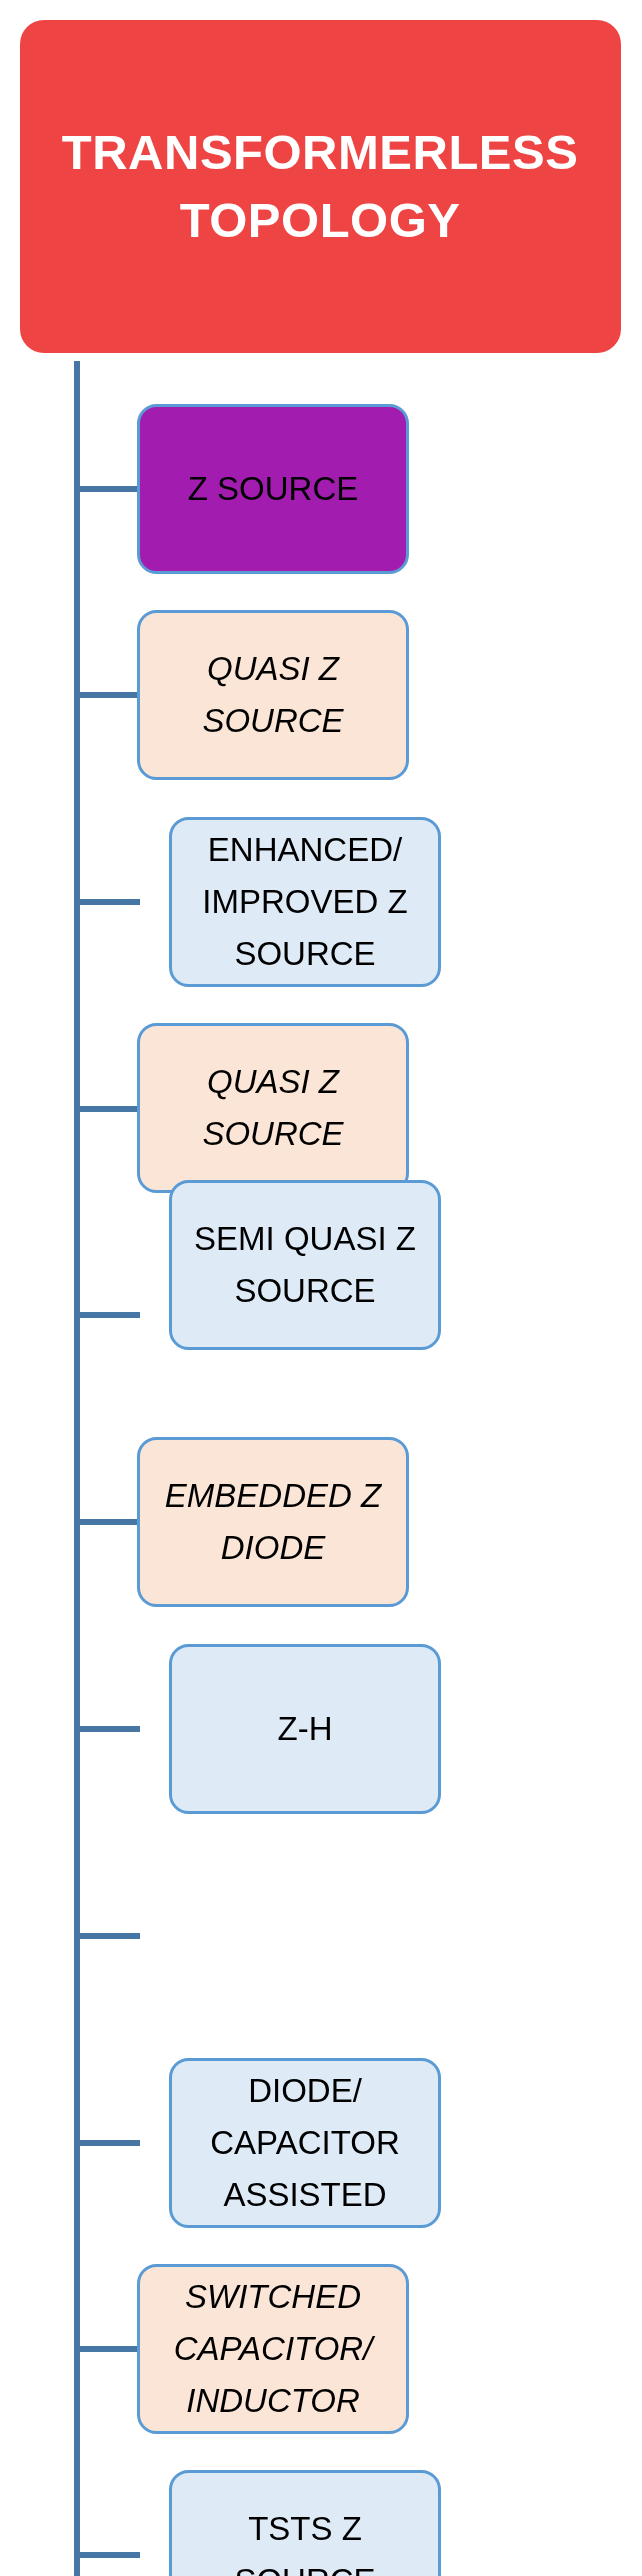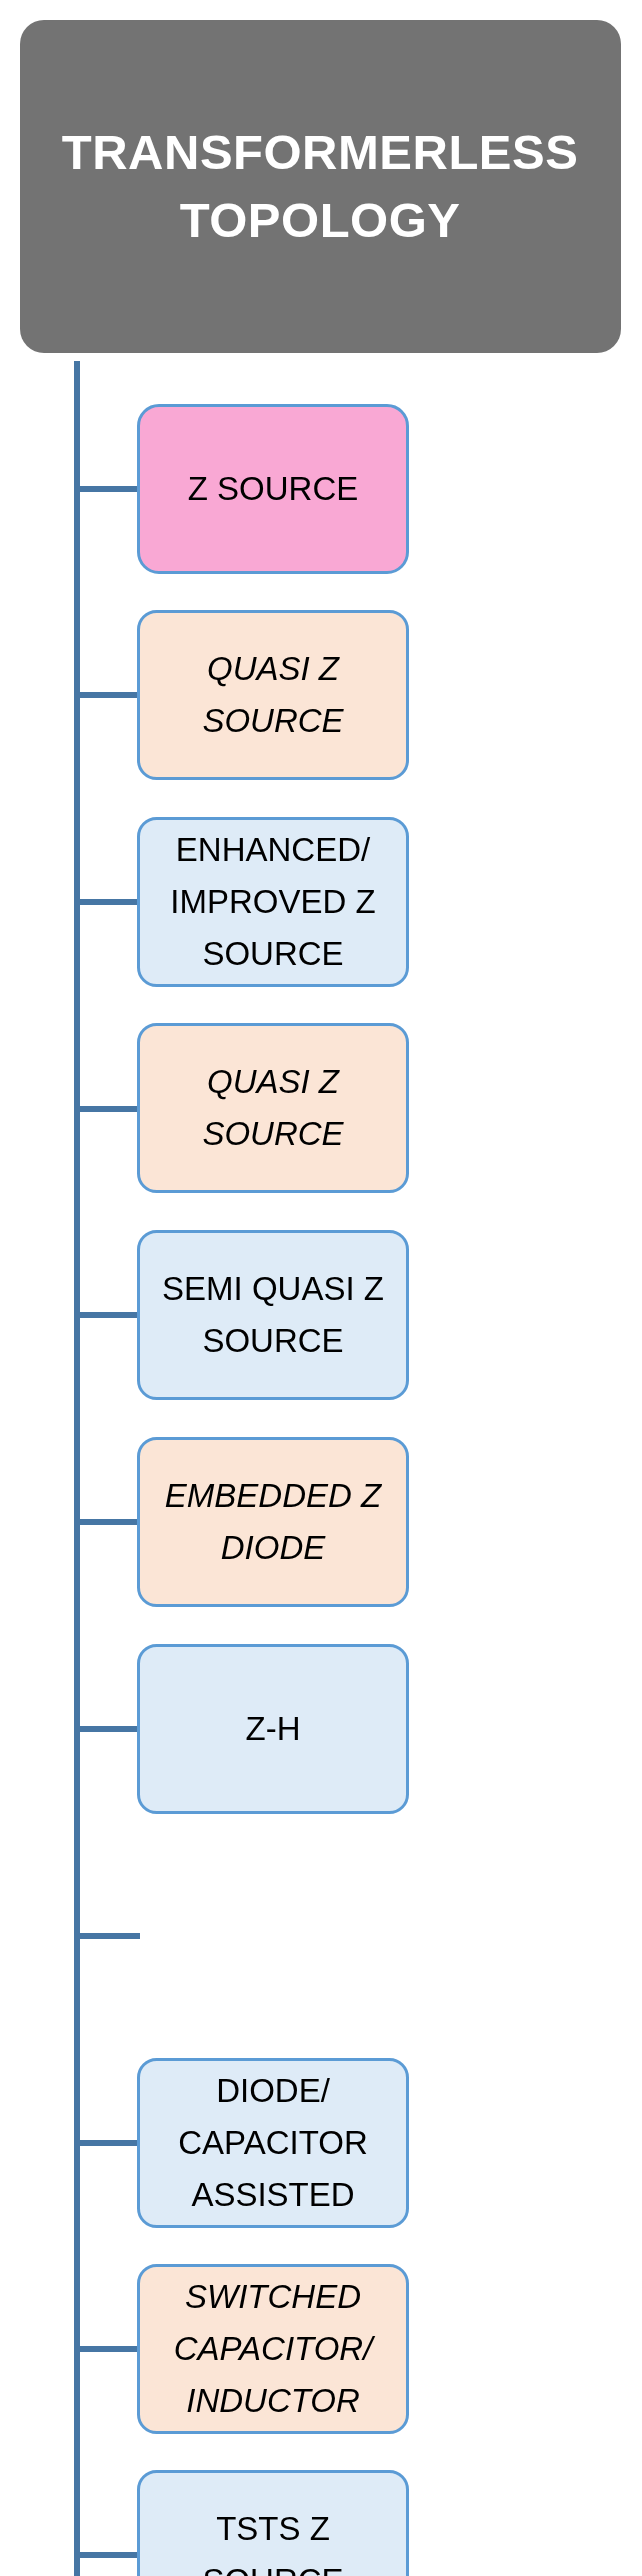--- a/index.html
+++ b/index.html
@@ -9,21 +9,21 @@
     height:2911px;
     background:#ffffff;
     font-family:"Liberation Sans", sans-serif;
     overflow:hidden;
   }
   
   .root-box{
     position:absolute;
     left:19.6px; top:19.6px;
     width:601px; height:333px;
-    background:#737373;
+    background:#ef4444;
     border-radius:24px;
     display:flex; align-items:center; justify-content:center;
   }
   .root-label{
     color:#ffffff;
     font-weight:bold;
     font-size:49px;
     line-height:68px;
     letter-spacing:0.5px;
     text-align:center;
@@ -45,22 +45,22 @@
   
   .node{
     position:absolute;
     left:137px;
     width:272px; height:170px;
     box-sizing:border-box;
     border:3.6px solid #5B9BD5;
     border-radius:19.6px;
     display:flex; align-items:center; justify-content:center;
   }
-  .blue{background:#DEEBF7;}
-  .blue-alt{background:#f9a8d4;border-radius:22px;}
+  .blue{background:#DEEBF7;margin-left:32px;}
+  .blue-alt{background:#a21caf;}
   .peach{background:#FBE5D6;font-style:italic;}
   .node-label{
     color:#000000;
     font-size:33px;
     line-height:52px;
     text-align:center;
     white-space:pre-line;
   }
 </style>
 </head>
@@ -96,21 +96,21 @@
   </div>
   <div class="node blue" style="top:817px">
     <div class="node-label">ENHANCED/
 IMPROVED Z
 SOURCE</div>
   </div>
   <div class="node peach" style="top:1023px">
     <div class="node-label">QUASI Z
 SOURCE</div>
   </div>
-  <div class="node blue" style="top:1230px">
+  <div class="node blue" style="top:1180px">
     <div class="node-label">SEMI QUASI Z
 SOURCE</div>
   </div>
   <div class="node peach" style="top:1437px">
     <div class="node-label">EMBEDDED Z
 DIODE</div>
   </div>
   <div class="node blue" style="top:1644px">
     <div class="node-label">Z-H</div>
   </div>

